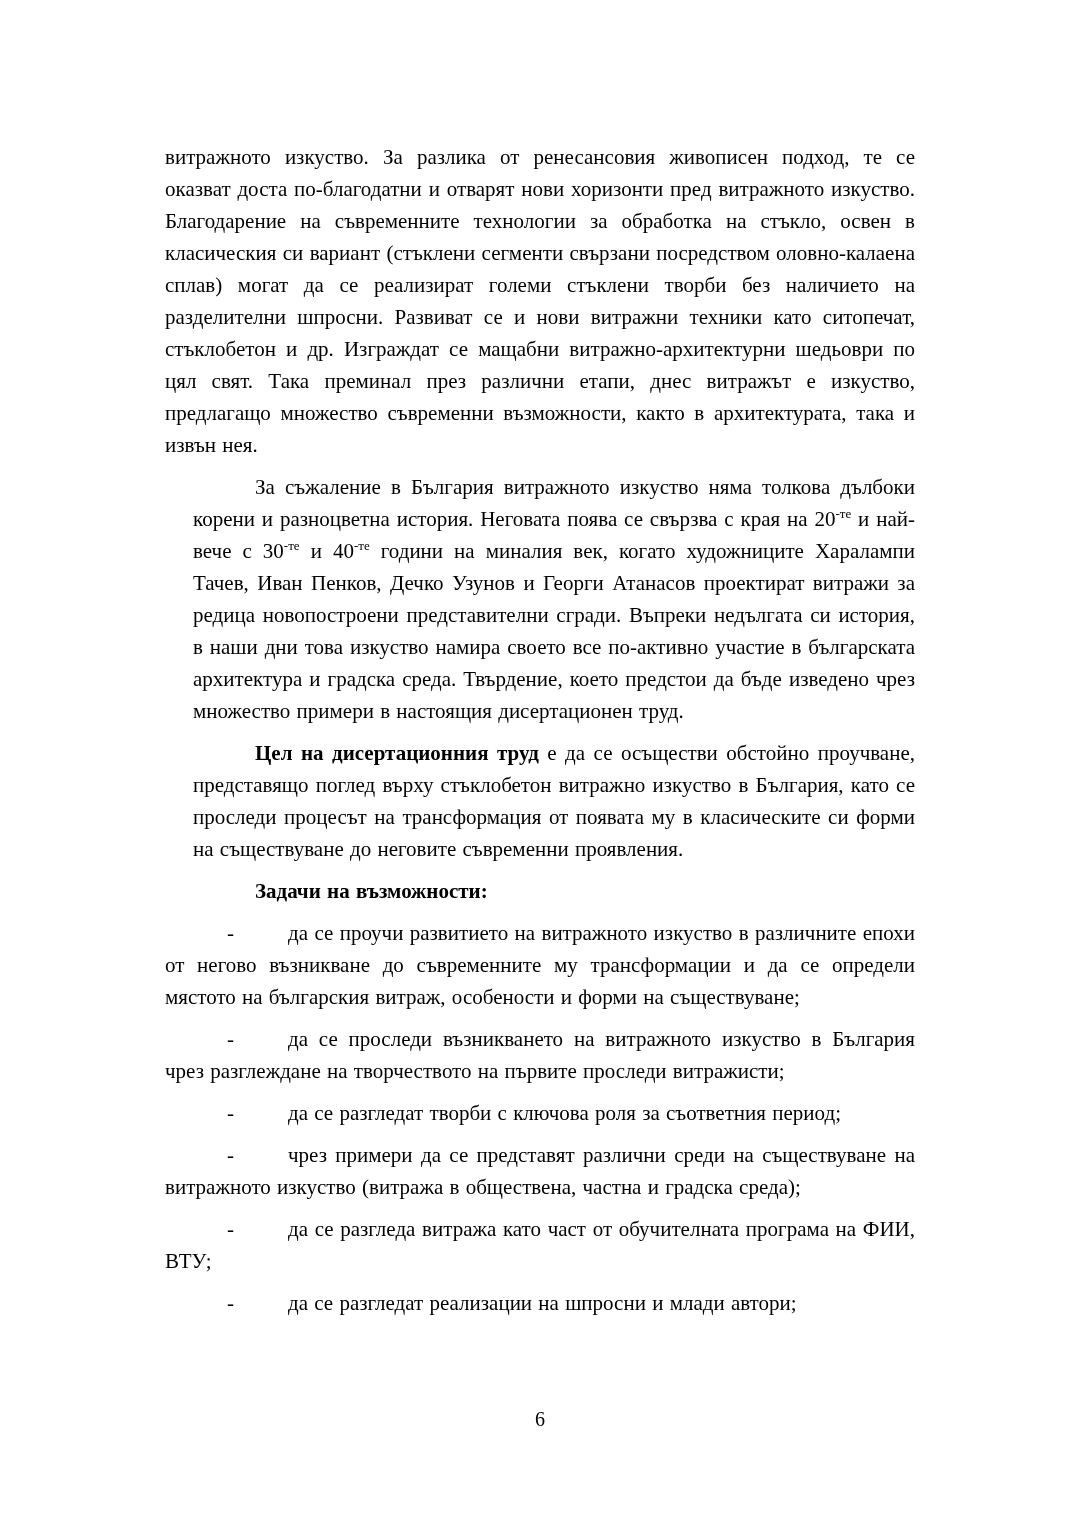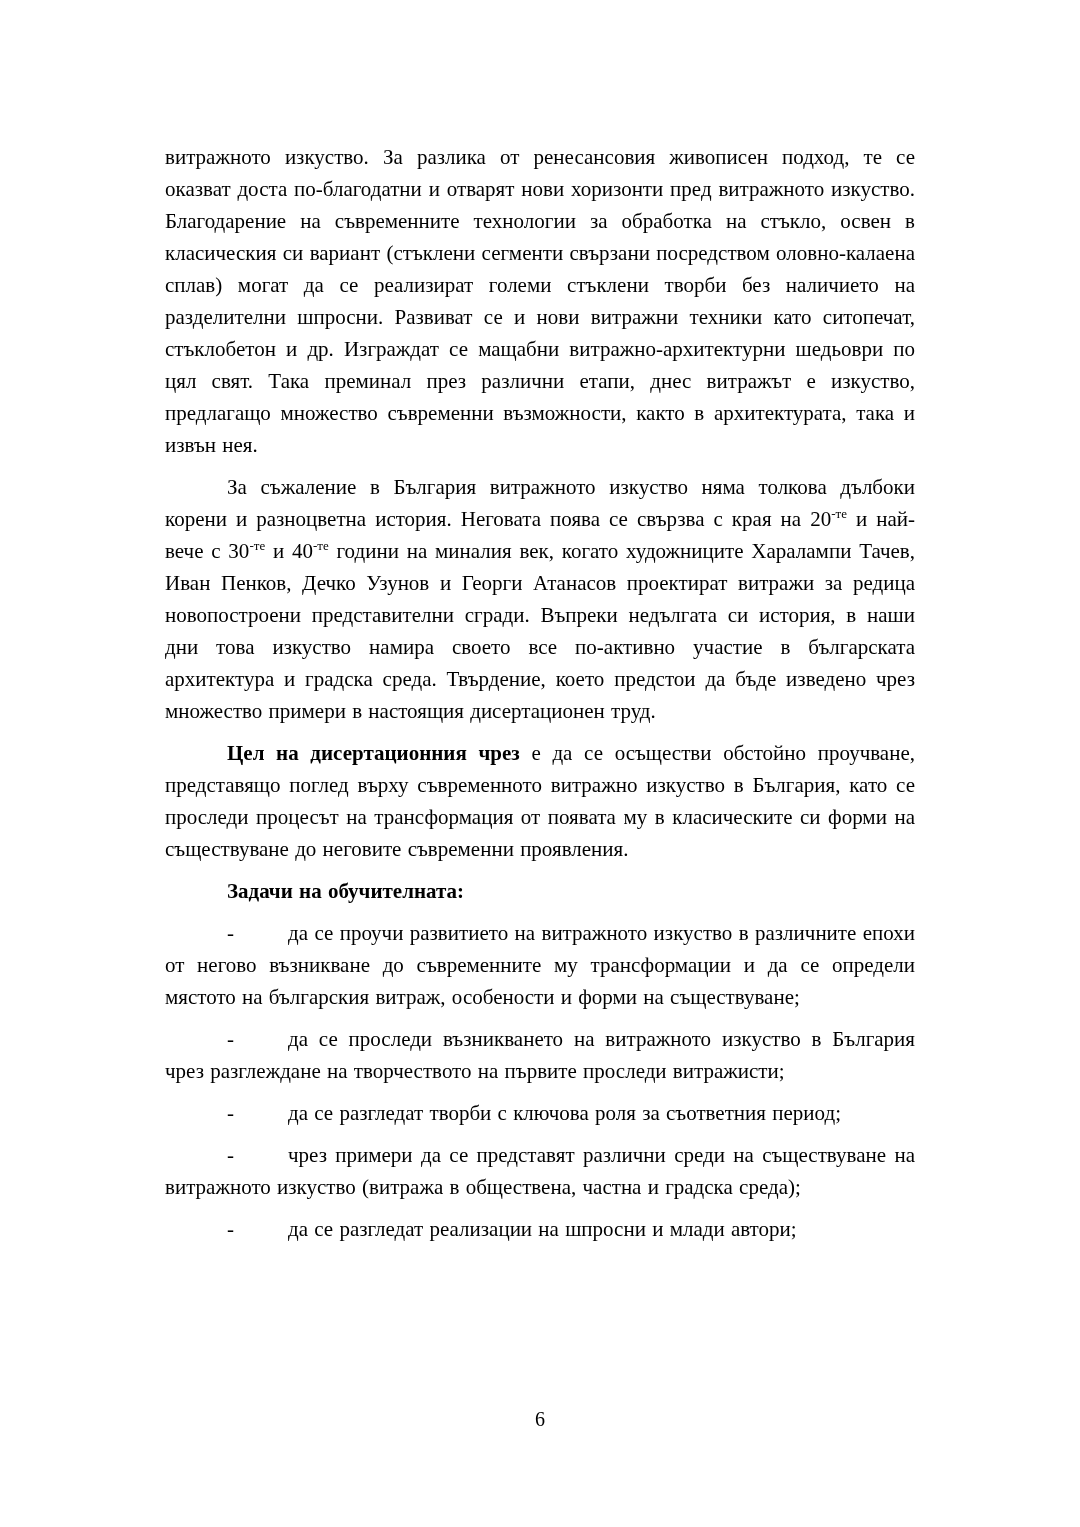--- a/index.html
+++ b/index.html
@@ -25,20 +25,21 @@
   p.para {
     margin: 0 0 10px 0;
     font-size: 21px;
     line-height: 32px;
     text-align: justify;
     word-spacing: 1px;
     font-family: Liberation Serif, serif;
   }
   p.indent {
     text-indent: 62px;
+    margin-left: 28px;
   }
   p.heading {
     text-align: left;
   }
   p.list-item {
     text-indent: 62px;
   }
   .dash {
     display: inline;
   }
@@ -65,22 +66,23 @@
     color: #000000;
   }
 </style>
 </head>
 <body>
 
 <div class="page">
   <div class="content">
       <p class="para body"><span>витражното изкуство. За разлика от ренесансовия живописен подход, те се оказват доста по-благодатни и отварят нови хоризонти пред витражното изкуство. Благодарение на съвременните технологии за обработка на стъкло, освен в класическия си вариант (стъклени сегменти свързани посредством оловно-калаена сплав) могат да се реализират големи стъклени творби без наличието на разделителни шпросни. Развиват се и нови витражни техники като ситопечат, стъклобетон и др. Изграждат се мащабни витражно-архитектурни шедьоври по цял свят. Така преминал през различни етапи, днес витражът е изкуство, предлагащо множество съвременни възможности, както в архитектурата, така и извън нея.</span></p>
       <p class="para body indent"><span>За съжаление в България витражното изкуство няма толкова дълбоки корени и разноцветна история. Неговата поява се свързва с края на 20</span><sup class="sup">-те</sup><span> и най-вече с 30</span><sup class="sup">-те</sup><span> и 40</span><sup class="sup">-те</sup><span> години на миналия век, когато художниците Харалампи Тачев, Иван Пенков, Дечко Узунов и Георги Атанасов проектират витражи за редица новопостроени представителни сгради. Въпреки недългата си история, в наши дни това изкуство намира своето все по-активно участие в българската архитектура и градска среда. Твърдение, което предстои да бъде изведено чрез множество примери в настоящия дисертационен труд.</span></p>
-      <p class="para body indent"><b>Цел на дисертационния чрез</b><span> е да се осъществи обстойно проучване, представящо поглед върху съвременното витражно изкуство в България, като се проследи процесът на трансформация от появата му в класическите си форми на съществуване до неговите съвременни проявления.</span></p>
-      <p class="para heading indent"><b>Задачи на обучителната:</b></p>
+      <p class="para body indent"><b>Цел на дисертационния труд</b><span> е да се осъществи обстойно проучване, представящо поглед върху стъклобетон витражно изкуство в България, като се проследи процесът на трансформация от появата му в класическите си форми на съществуване до неговите съвременни проявления.</span></p>
+      <p class="para heading indent"><b>Задачи на възможности:</b></p>
       <p class="para list-item"><span class="dash">-</span><span class="gap"></span><span>да се проучи развитието на витражното изкуство в различните епохи от негово възникване до съвременните му трансформации и да се определи мястото на българския витраж, особености и форми на съществуване;</span></p>
       <p class="para list-item"><span class="dash">-</span><span class="gap"></span><span>да се проследи възникването на витражното изкуство в България чрез разглеждане на творчеството на първите проследи витражисти;</span></p>
       <p class="para list-item"><span class="dash">-</span><span class="gap"></span><span>да се разгледат творби с ключова роля за съответния период;</span></p>
       <p class="para list-item"><span class="dash">-</span><span class="gap"></span><span>чрез примери да се представят различни среди на съществуване на витражното изкуство (витража в обществена, частна и градска среда);</span></p>
+      <p class="para list-item"><span class="dash">-</span><span class="gap"></span><span>да се разгледа витража като част от обучителната програма на ФИИ, ВТУ;</span></p>
       <p class="para list-item"><span class="dash">-</span><span class="gap"></span><span>да се разгледат реализации на шпросни и млади автори;</span></p>
     </div>
   <div class="page-number">6</div>
 </div>
 
 </body></html>

